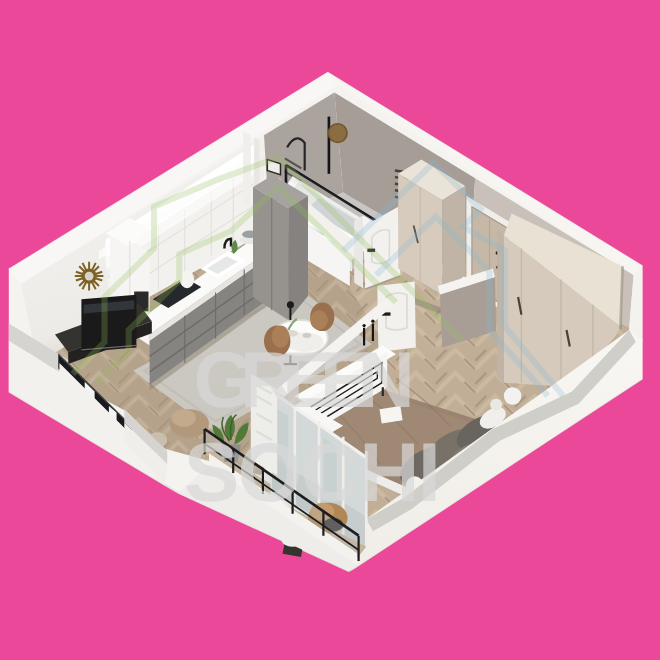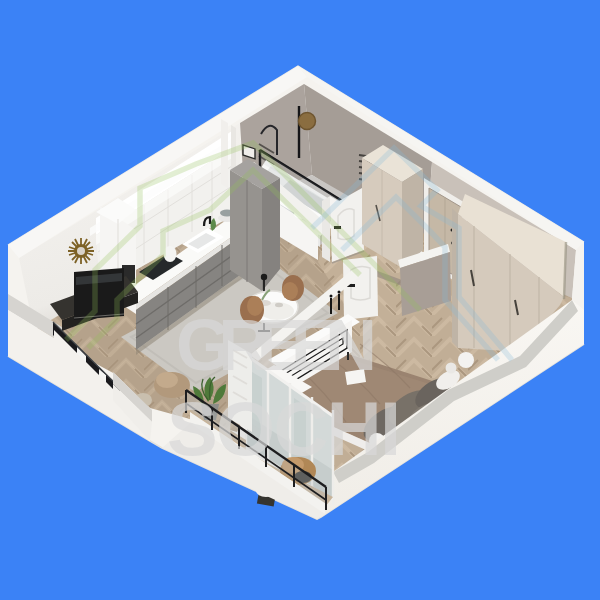--- a/index.html
+++ b/index.html
@@ -1,16 +1,16 @@
 <!DOCTYPE html>
 <html><head>
 <meta charset="utf-8">
 <style>
 html,body{margin:0;padding:0;background:#ffffff;font-family:"Liberation Sans",sans-serif;}
-#stage{width:600px;height:600px;position:relative;overflow:hidden;background:#3b82f6;}
+#stage{width:600px;height:600px;position:relative;overflow:hidden;background:#ec4899;}
 </style>
 </head>
 <body>
 
 <div id="stage">
 <svg width="600" height="600" viewBox="0 0 600 600" xmlns="http://www.w3.org/2000/svg">
 <defs>
 <linearGradient id="extR" x1="0" y1="0" x2="0" y2="1">
 <stop offset="0" stop-color="#f9f7f3"></stop>
           <stop offset="1" stop-color="#f0ede7"></stop>

